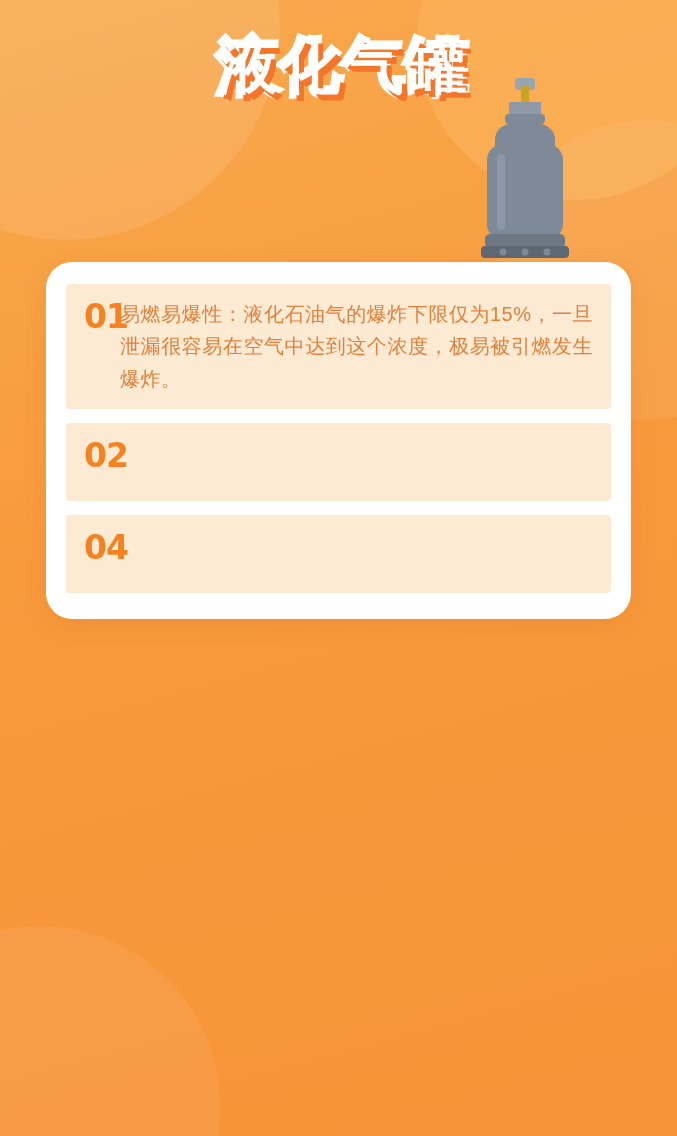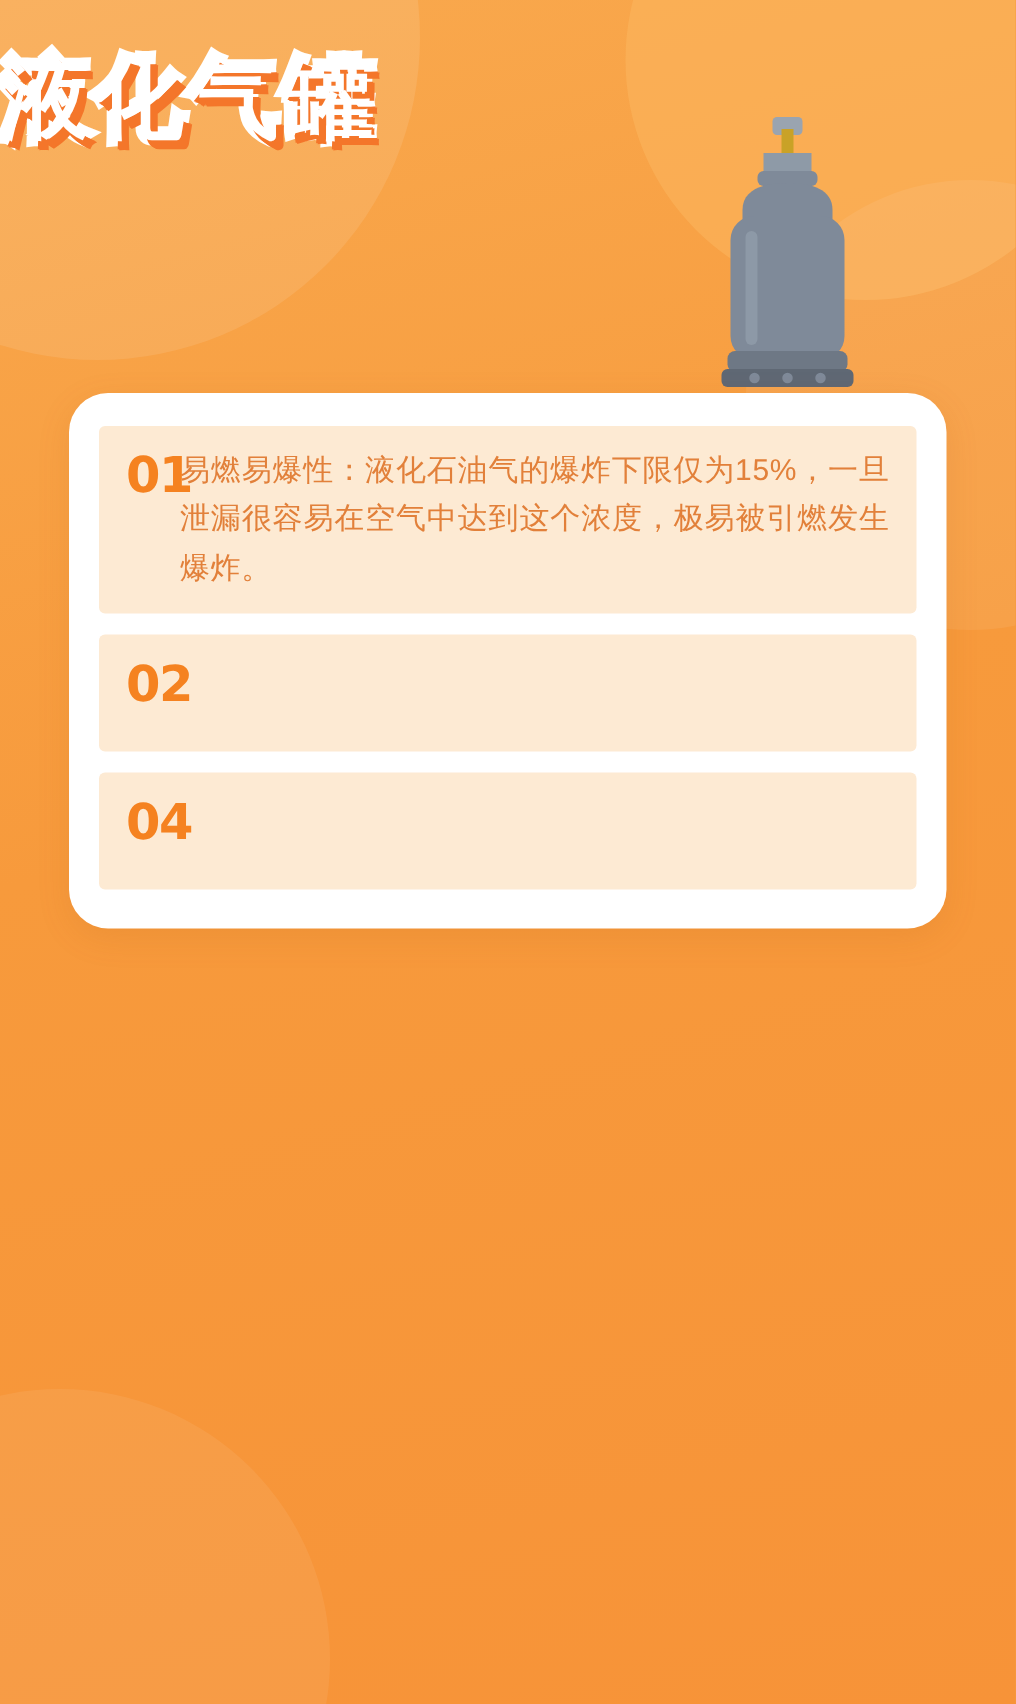--- a/index.html
+++ b/index.html
@@ -39,21 +39,21 @@
     background: #fbb75f;
     opacity: .55;
   }
 
   
   .title-wrap {
     position: absolute;
     left: 0;
     top: 28px;
     width: 470px;
-    text-align: left;
+    text-align: right;
     z-index: 5;
   }
   .title-line {
     font-family: "DejaVu Sans", sans-serif;
     font-weight: bold;
     font-size: 60px;
     letter-spacing: 3px;
     color: #ffffff;
     line-height: 1.28;
     -webkit-text-stroke: 7px #ffffff;

